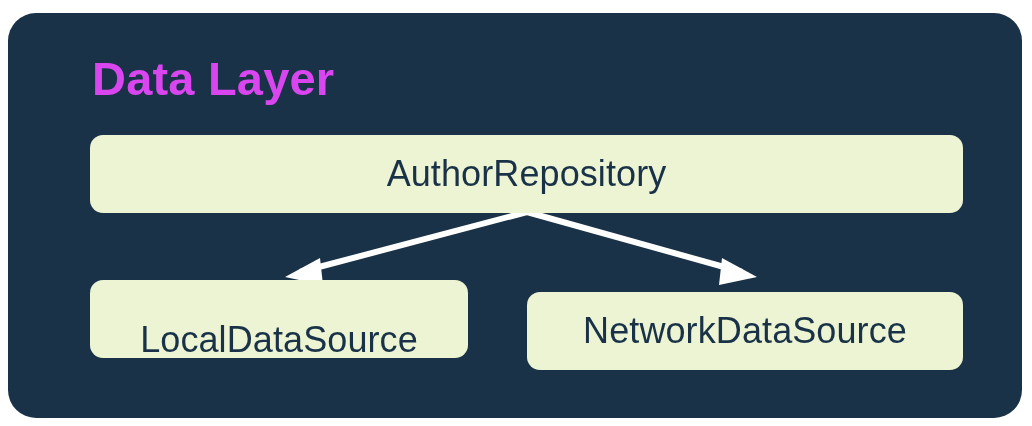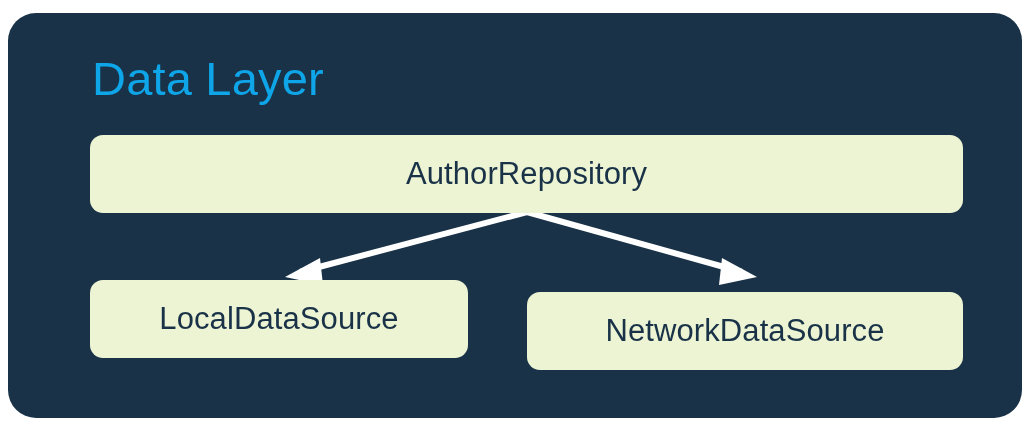--- a/index.html
+++ b/index.html
@@ -33,54 +33,55 @@
     box-sizing: border-box;
   }
 
   .layer-title {
     position: absolute;
     left: 84px;
     top: 37px;
     font-size: 47px;
     line-height: 58px;
     letter-spacing: 0.2px;
-    color: #0ea5e9;
-    font-weight: 400;
+    color: #d946ef;
+    font-weight: 700;
     white-space: nowrap;
   }
 
   
   .node {
     position: absolute;
     background: #EDF4D4;
     border-radius: 13px;
     color: #193247;
     display: flex;
     align-items: center;
     justify-content: center;
-    font-size: 31px;
+    font-size: 36px;
     line-height: 36px;
     letter-spacing: 0.1px;
     font-weight: 400;
     box-sizing: border-box;
     white-space: nowrap;
   }
 
   .node-repository {
     left: 90px;
     top: 135px;
     width: 873px;
     height: 78px;
   }
 
   .node-local {
     left: 90px;
     top: 280px;
     width: 378px;
     height: 78px;
+    align-items: flex-end;
   }
 
   .node-network {
     left: 527px;
     top: 292px;
     width: 436px;
     height: 78px;
   }
 
   

